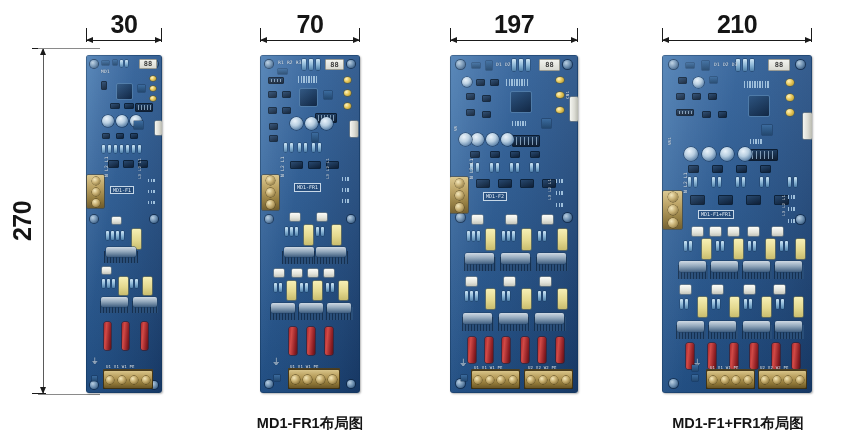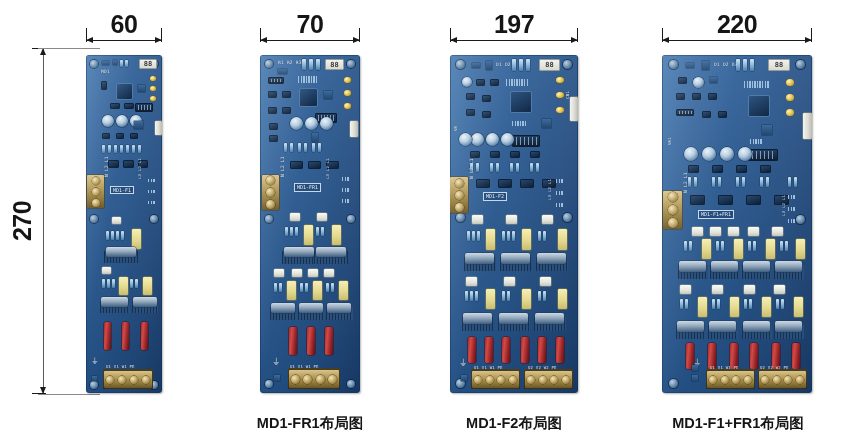--- a/index.html
+++ b/index.html
@@ -250,21 +250,21 @@
   </div>
   <div class="ext-line" style="left:38px; top:48px; width:62px;"></div>
   <div class="ext-line" style="left:38px; top:394px; width:62px;"></div>
 
   <div class="dim-h" style="left:86px; top:34px; width:76px; height:12px;">
     <div class="dline"></div>
     <div class="tick l"></div>
     <div class="tick r"></div>
     <div class="arw l"></div>
     <div class="arw r"></div>
-    <div class="dlabel">60</div>
+    <div class="dlabel">30</div>
   </div>
 
   <div class="board" style="left:86px; top:55px; width:76px; height:338px;">
 
     <div class="hole" style="left:4px;  top:5px;  width:8px; height:8px;"></div>
     <div class="hole" style="right:4px; top:5px;  width:8px; height:8px;"></div>
     <div class="hole" style="left:4px;  top:160px;width:8px; height:8px;"></div>
     <div class="hole" style="right:4px; top:160px;width:8px; height:8px;"></div>
     <div class="hole" style="left:4px;  bottom:4px;width:8px; height:8px;"></div>
     <div class="hole" style="right:4px; bottom:4px;width:8px; height:8px;"></div>
@@ -740,29 +740,28 @@
     <div class="term-dark" style="left:74px; bottom:4px; width:49px; height:20px;"></div>
     <div class="term-gold" style="left:75px; bottom:5px; width:47px; height:17px;">
       <i style="width:8px;height:8px;"></i>
         <i style="width:8px;height:8px;"></i>
       <i style="width:8px;height:8px;"></i>
         <i style="width:8px;height:8px;"></i>
     </div>
     <div class="smd" style="left:11px; bottom:12px; width:6px; height:6px;"></div>
   </div>
 
-  <div class="caption" style="left:452px; top:414px; width:124px;">MD1-F2布局图</div>
 
   <div class="dim-h" style="left:662px; top:34px; width:150px; height:12px;">
     <div class="dline"></div>
     <div class="tick l"></div>
     <div class="tick r"></div>
     <div class="arw l"></div>
     <div class="arw r"></div>
-    <div class="dlabel">220</div>
+    <div class="dlabel">210</div>
   </div>
 
   <div class="board" style="left:662px; top:55px; width:150px; height:338px;">
     <div class="hole" style="left:7px;  top:5px;  width:9px; height:9px;"></div>
     <div class="hole" style="right:7px; top:5px;  width:9px; height:9px;"></div>
     <div class="hole" style="left:7px;  top:160px;width:9px; height:9px;"></div>
     <div class="hole" style="right:7px; top:160px;width:9px; height:9px;"></div>
     <div class="hole" style="left:7px;  bottom:5px;width:9px; height:9px;"></div>
     <div class="hole" style="right:7px; bottom:5px;width:9px; height:9px;"></div>
 

